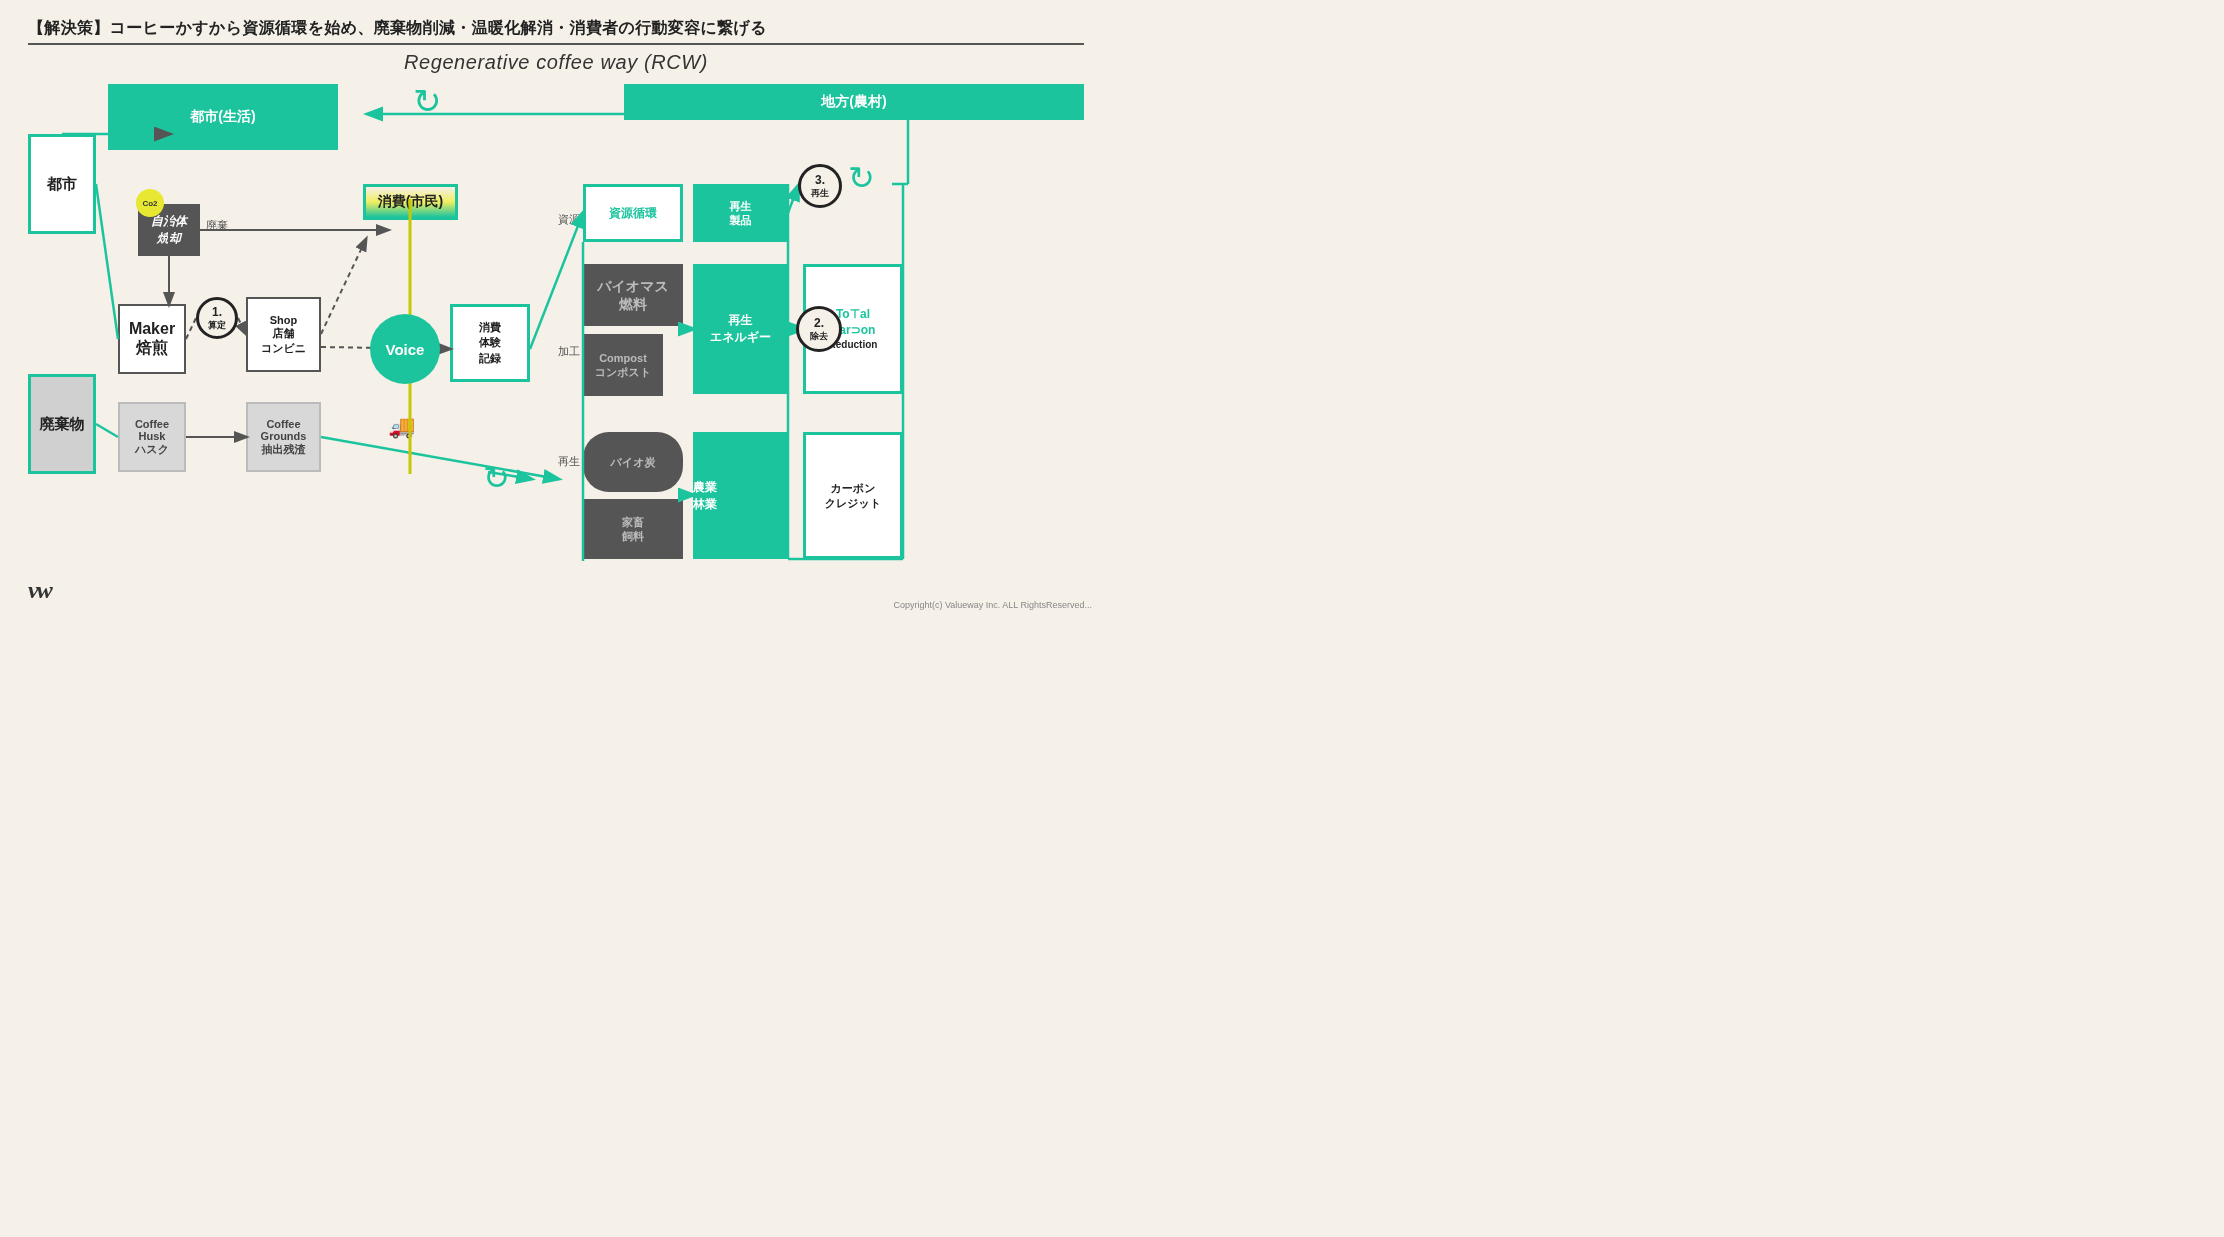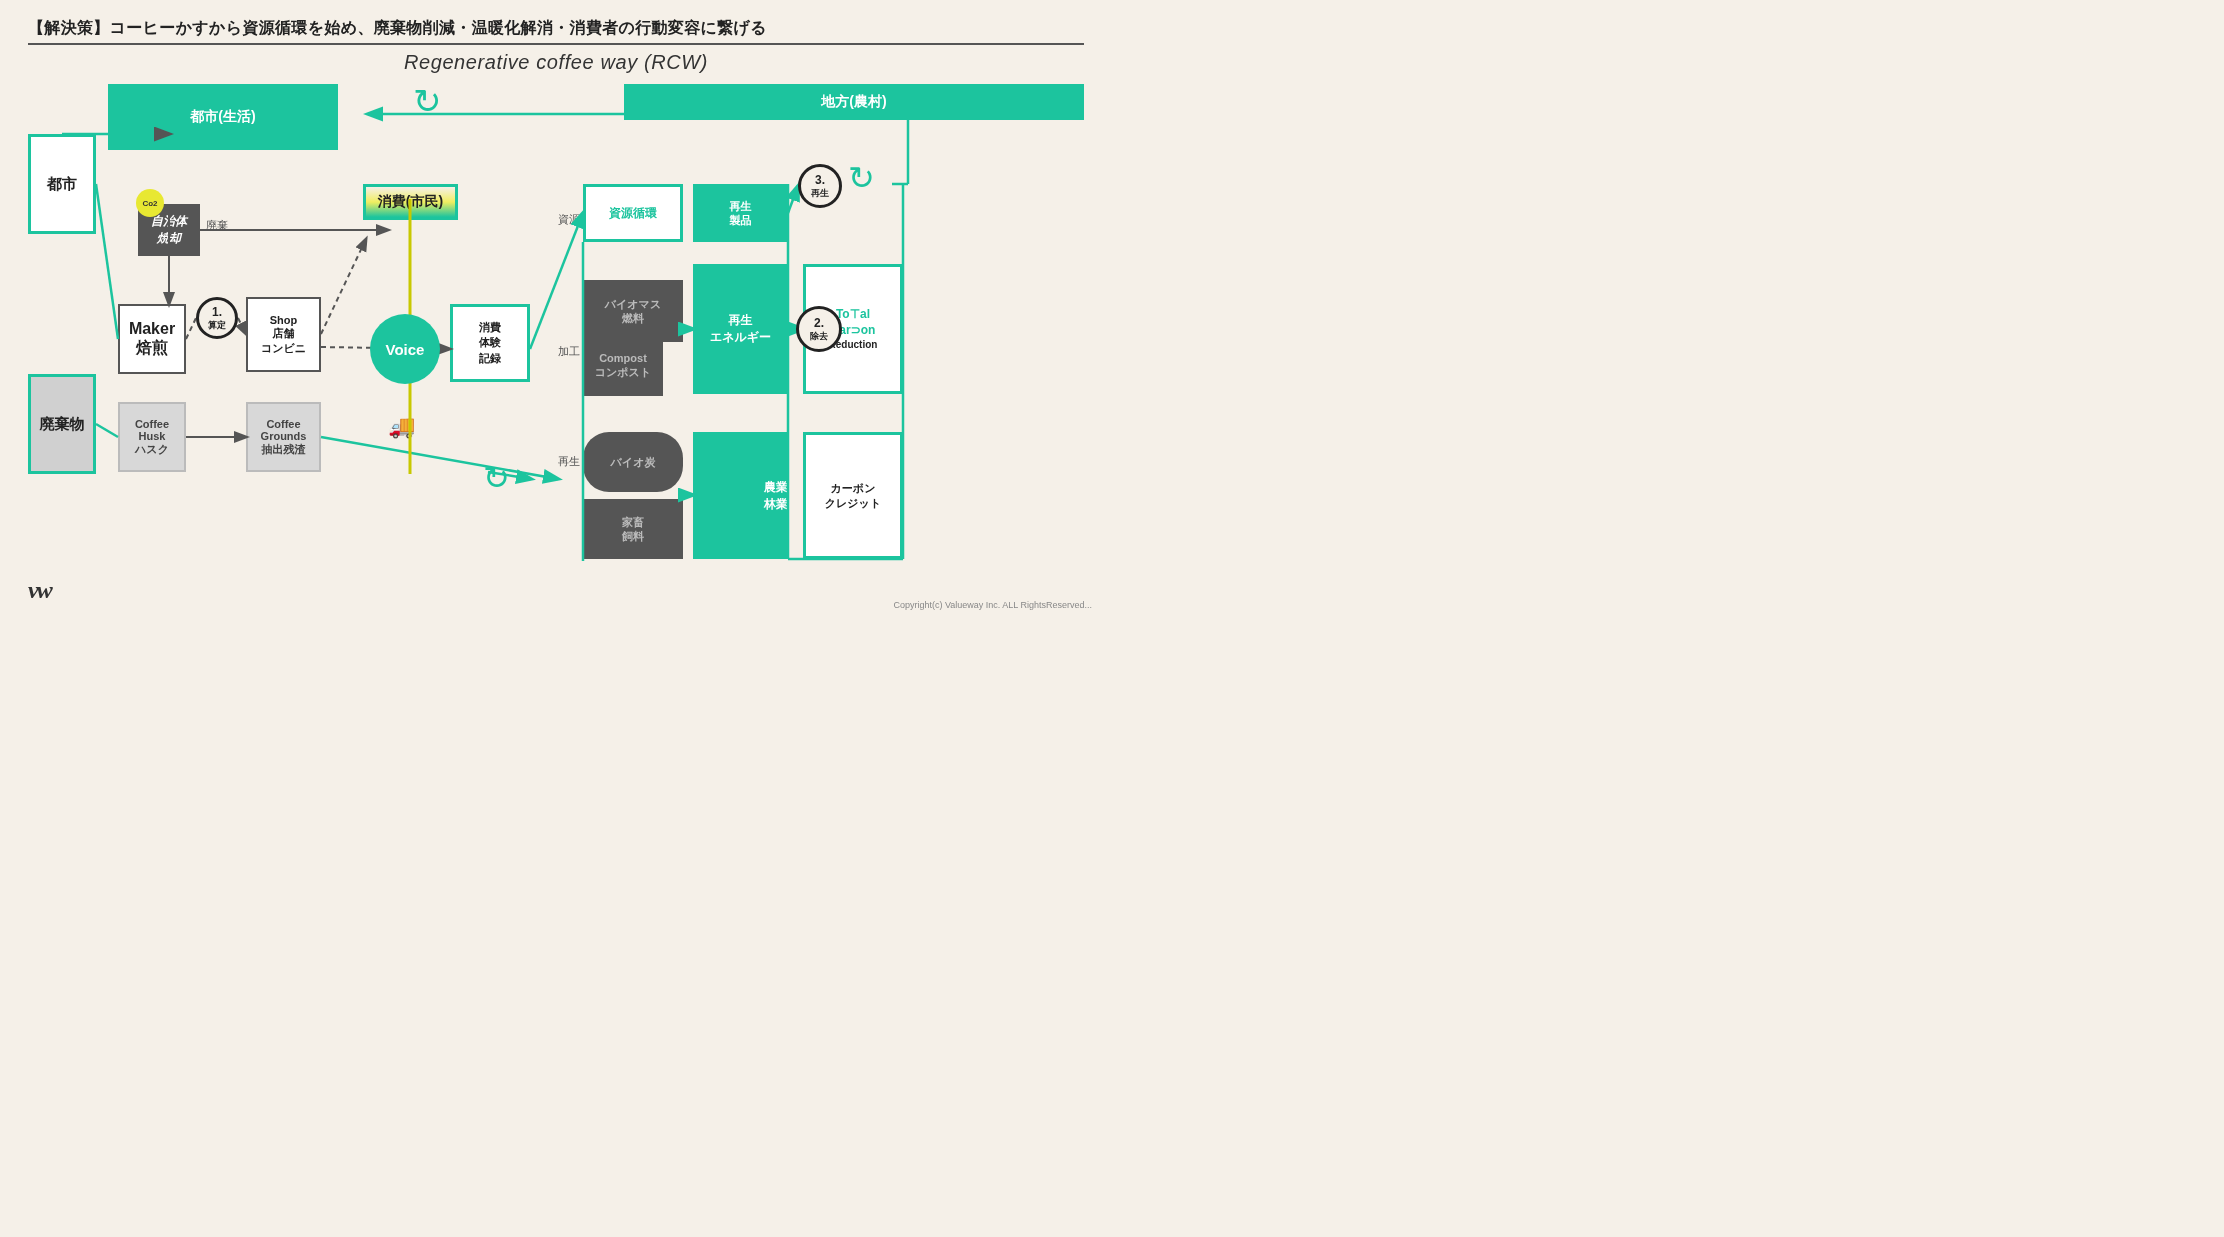--- a/index.html
+++ b/index.html
@@ -439,26 +439,25 @@
       position: absolute;
       top: 180px;
       left: 555px;
       background: #555;
       width: 100px;
       height: 62px;
       display: flex;
       flex-direction: column;
       align-items: center;
       justify-content: center;
-      font-size: 11px;
+      font-size: 14px;
       font-weight: 700;
       color: #bbb;
       text-align: center;
       line-height: 1.3;
-      margin-top: 16px;
     }
     
     .compost-rect {
       position: absolute;
       top: 250px;
       left: 555px;
       background: #555;
       width: 80px;
       height: 62px;
       display: flex;
@@ -530,21 +529,21 @@
     
     .nougyo-rect {
       position: absolute;
       top: 348px;
       left: 665px;
       background: #1cc49e;
       width: 95px;
       height: 127px;
       display: flex;
       flex-direction: column;
-      align-items: flex-end;
+      align-items: flex-start;
       justify-content: center;
       font-size: 12px;
       font-weight: 700;
       color: #fff;
       text-align: center;
       line-height: 1.4;
     }
 
     
     .circle2 {

